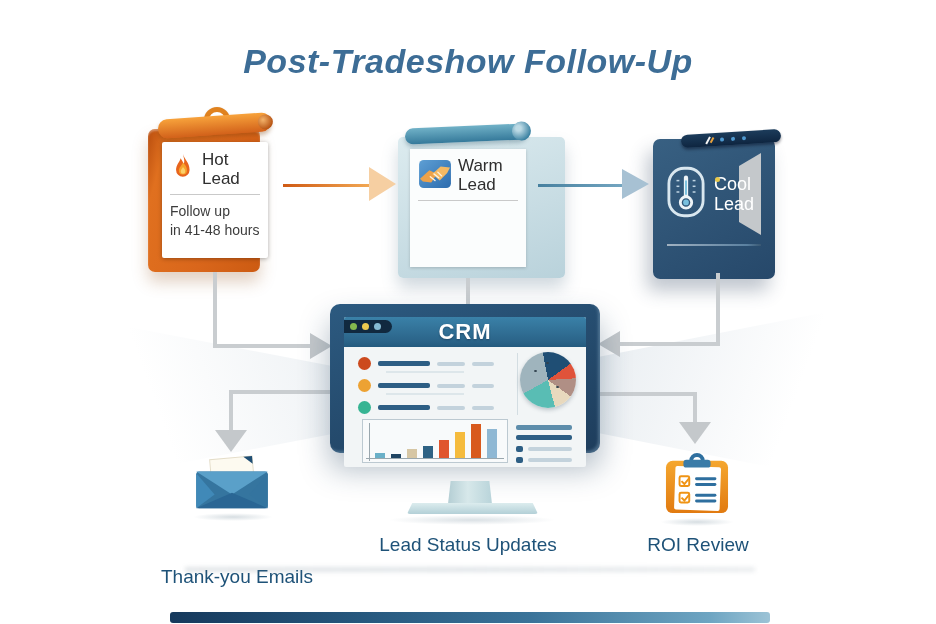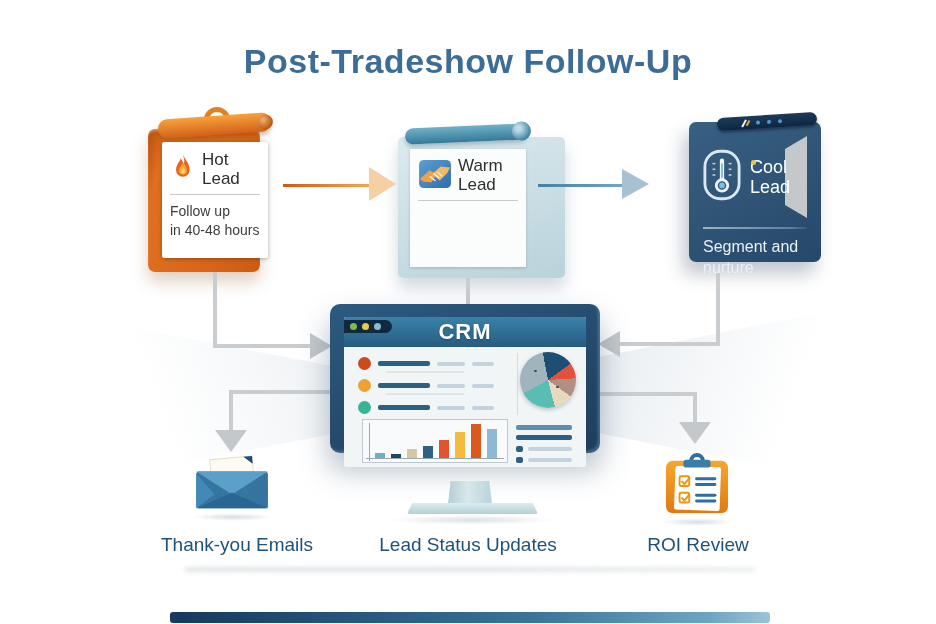--- a/index.html
+++ b/index.html
@@ -9,21 +9,21 @@
   
   .bg-shape{position:absolute;pointer-events:none;}
   .bg-right{left:598px;top:300px;width:290px;height:190px;
     background:linear-gradient(110deg,rgba(203,214,223,.45),rgba(255,255,255,0) 65%);
     clip-path:polygon(0 30%,100% 0,100% 100%,0 70%);}
   .bg-left{left:40px;top:310px;width:300px;height:180px;
     background:linear-gradient(250deg,rgba(203,214,223,.35),rgba(255,255,255,0) 60%);
     clip-path:polygon(0 0,100% 32%,100% 68%,0 100%);}
 
   .page-title{position:absolute;left:0;top:42px;width:936px;text-align:center;
-    font-size:34px;font-weight:600;color:#3d6d96;letter-spacing:.5px;}
+    font-size:34px;font-weight:600;color:#3d6d96;letter-spacing:.5px;font-style:italic;}
 
   
   .card{position:absolute;}
   .divider{height:1px;background:#c9c9c9;margin:6px 0 7px 0;}
 
   
   .hot-board{left:148px;top:129px;width:112px;height:143px;border-radius:7px;
     background:linear-gradient(105deg,#b84d0e 0%,#e0701f 14%,#d9661b 58%,#cc5b12 100%);
     box-shadow:0 10px 16px rgba(150,90,40,.28), inset 0 2px 2px rgba(255,255,255,.35);}
   .hot-ring{position:absolute;left:56px;top:-22px;width:16px;height:16px;border-radius:50%;
@@ -48,23 +48,23 @@
     background:linear-gradient(180deg,#70b1c7,#35799a);transform:rotate(-2.5deg);
     box-shadow:0 3px 4px rgba(40,80,100,.3);}
   .warm-scroll .roll{position:absolute;right:-4px;top:-2px;width:19px;height:19px;border-radius:50%;
     background:radial-gradient(circle at 35% 35%,#bcdae5 15%,#3b82a2 72%);}
   .warm-paper{position:absolute;left:12px;top:12px;width:116px;height:118px;background:#fbfdfd;
     box-shadow:0 1px 3px rgba(0,0,0,.18);padding:8px 8px;box-sizing:border-box;}
   .warm-paper .card-title{width:54px;}
   .warm-paper .card-desc{font-size:15px;}
 
   
-  .cool-board{left:653px;top:122px;width:132px;height:140px;border-radius:7px;
+  .cool-board{left:653px;top:139px;width:122px;height:140px;border-radius:7px;
     background:linear-gradient(150deg,#386082,#26486a);color:#fff;
-    box-shadow:-6px 12px 18px rgba(50,70,95,.3);padding:14px 14px;box-sizing:border-box;margin-left:36px;}
+    box-shadow:-6px 12px 18px rgba(50,70,95,.3);padding:14px 14px;box-sizing:border-box;}
   .cool-topbar{position:absolute;left:28px;top:-7px;width:100px;height:13px;border-radius:7px;
     background:linear-gradient(180deg,#1c3c5b,#0e2540);transform:rotate(-3.5deg);
     display:flex;align-items:center;box-shadow:0 2px 3px rgba(0,0,20,.4);}
   .cool-topbar .slash-w{width:2px;height:8px;background:#f5f5f5;transform:rotate(32deg);margin-left:26px;}
   .cool-topbar .slash-o{width:2px;height:6px;background:#e8a13c;transform:rotate(32deg);margin-left:2px;}
   .cool-topbar .dot{width:4px;height:4px;border-radius:50%;background:#4f9ad1;margin-left:7px;}
   .cool-head{display:flex;align-items:center;gap:9px;}
   .cool-title{font-size:18px;line-height:1.12;color:#fff;width:50px;}
   .cool-divider{height:2px;margin:9px 0 8px 0;
     background:linear-gradient(90deg,rgba(255,255,255,.55),rgba(130,170,200,.55) 85%,rgba(60,90,115,.8));}
@@ -157,21 +157,21 @@
   
   .out-icon{position:absolute;}
   .env{left:193px;top:454px;}
   .roi{left:662px;top:453px;}
   .icon-shadow{position:absolute;height:8px;border-radius:50%;
     background:radial-gradient(ellipse,rgba(140,160,172,.35),rgba(255,255,255,0) 70%);}
   .env-sh{left:193px;top:513px;width:80px;}
   .roi-sh{left:660px;top:518px;width:74px;}
 
   .out-label{position:absolute;top:534px;font-size:19px;color:#1e5278;text-align:center;}
-  .lab1{left:128px;width:218px;}
+  .lab1{left:128px;width:218px;margin-top:32px;}
   .lab2{left:358px;width:220px;}
   .lab3{left:618px;width:160px;}
   .label-reflection{position:absolute;left:185px;top:567px;width:570px;height:5px;
     background:linear-gradient(90deg,rgba(90,110,125,.18),rgba(120,140,155,.22),rgba(90,110,125,.12));
     filter:blur(2px);}
 
   .bottom-bar{position:absolute;left:170px;top:612px;width:600px;height:11px;border-radius:3px;
     background:linear-gradient(90deg,#16395c,#25567c 30%,#3a7399 60%,#6ea5c2 90%,#9cc3d6);}
 </style>
 </head>
@@ -195,21 +195,21 @@
           <svg viewBox="0 0 26 32" width="26" height="30">
             <path d="M13 1 C14.5 7 20 10 20 18 a7.2 7.2 0 0 1-14.4 0 C5.6 12.5 9.5 9.5 10.5 5.5 C11.5 8 13.8 9.5 13.2 12 C15.8 9.5 13.5 4.5 13 1 Z" fill="#e8641c"></path>
             <path d="M13 10 C15.8 13 17.2 15 17.2 18.6 a4.3 4.3 0 0 1-8.6 0 C8.6 15.5 11.5 13.5 13 10 Z" fill="#f6a22c"></path>
             <path d="M13 15 c1.6 1.8 2.4 3 2.4 4.6 a2.4 2.4 0 0 1-4.8 0 c0-1.7 1.4-2.8 2.4-4.6 Z" fill="#fbd06a"></path>
           </svg>
         </span>
         <div class="card-title">Hot Lead</div>
       </div>
       <div class="divider"></div>
       <div class="card-desc">Follow up
-in 40-48 hours</div>
+in 41-48 hours</div>
     </div>
   </div>
 
   <div class="card warm-board">
     <div class="warm-scroll">
         <div class="roll"></div>
       </div>
     <div class="warm-paper">
       <div class="card-head">
         <span>
@@ -255,22 +255,20 @@
             <line x1="27" y1="15" x2="30" y2="15"></line>
               <line x1="27" y1="21" x2="30" y2="21"></line>
               <line x1="27" y1="27" x2="30" y2="27"></line>
           </g>
         </svg>
         <span class="thermo-dot"></span>
       </span>
       <div class="cool-title">Cool Lead</div>
     </div>
     <div class="cool-divider"></div>
-    <div class="cool-desc">Segment and
-nurture</div>
   </div>
 
   <div class="line l-orange"></div>
   <div class="g-head h-orange" style="position:absolute"></div>
   <div class="line l-blue"></div>
   <div class="g-head h-blue" style="position:absolute"></div>
 
   <div class="line gray hot-v"></div>
   <div class="line gray hot-h"></div>
   <div class="g-head hot-head"></div>

